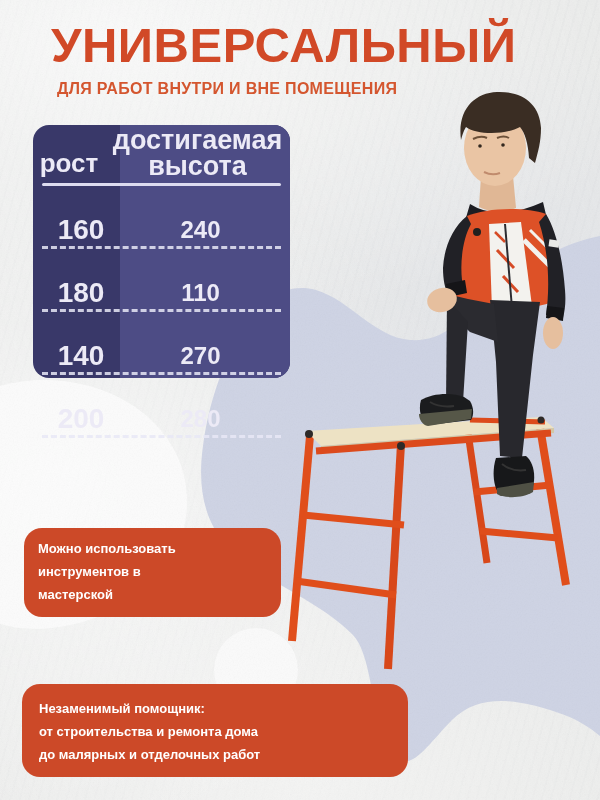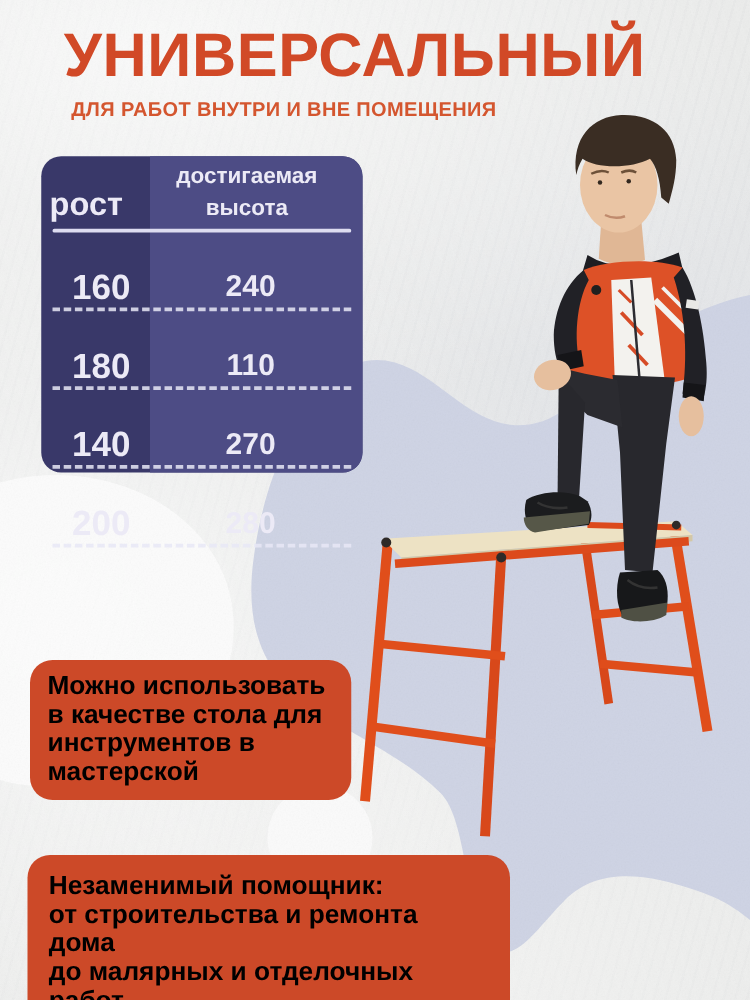--- a/index.html
+++ b/index.html
@@ -24,29 +24,29 @@
     position:absolute;left:57px;top:78px;line-height:22px;font-size:16px;font-weight:bold;
     letter-spacing:.3px;color:#d4562f;white-space:nowrap;
   }
   .htable{
     position:absolute;left:33px;top:125px;width:257px;height:253px;
     background:#393869;border-radius:16px;color:#eceaf6;
   }
   .htable .lightcol{position:absolute;left:87px;right:0;top:0;bottom:0;background:#4d4c85;border-radius:0 16px 16px 0;}
   .thead{position:absolute;left:0;right:0;top:0;height:56px;display:flex;}
   .thead .c1{width:72px;display:flex;align-items:flex-end;justify-content:center;padding-bottom:2px;font-size:26px;font-weight:bold;}
-  .thead .c2{flex:1;display:flex;flex-direction:column;align-items:center;justify-content:flex-end;padding-bottom:2px;font-size:18px;line-height:26px;font-weight:bold;text-align:center;}
+  .thead .c2{flex:1;display:flex;flex-direction:column;align-items:center;justify-content:flex-end;padding-bottom:2px;font-size:27px;line-height:26px;font-weight:bold;text-align:center;}
   .hline{position:absolute;left:9px;right:9px;top:58px;height:3px;background:#dddcf0;border-radius:2px;}
   .tbody{position:absolute;left:9px;right:9px;top:61px;bottom:7px;display:flex;flex-direction:column;}
   .trow{flex:1;display:flex;align-items:center;border-bottom:3px dashed rgba(232,231,246,.85);margin-top:28px;}
   .trow .v1{width:78px;text-align:center;font-size:28px;font-weight:bold;}
   .trow .v2{flex:1;text-align:center;font-size:24px;font-weight:bold;}
   .callout{
-    position:absolute;background:#cc4928;color:#000000;font-weight:bold;
-    font-size:21px;line-height:23px;border-radius:18px;
+    position:absolute;background:#cc4928;color:#ffffff;font-weight:bold;
+    font-size:13px;line-height:23px;border-radius:18px;
   }
   #callout1{left:24px;top:528px;width:229px;padding:9px 14px 11px;}
   #callout2{left:22px;top:684px;width:352px;padding:13px 17px 11px;}
 </style>
 </head>
 <body>
 
 <div id="poster">
 
   <svg id="scene" viewBox="0 0 600 800">
@@ -155,21 +155,20 @@
       </div>
       <div class="trow">
         <div class="v1">200</div>
         <div class="v2">280</div>
       </div>
     </div>
   </div>
 
   <div class="callout" id="callout1">
     <div>Можно использовать</div>
-    <div>в качестве стола для</div>
     <div>инструментов в</div>
     <div>мастерской</div>
   </div>
   <div class="callout" id="callout2">
     <div>Незаменимый помощник:</div>
     <div>от строительства и ремонта дома</div>
     <div>до малярных и отделочных работ</div>
   </div>
 
 </div>

